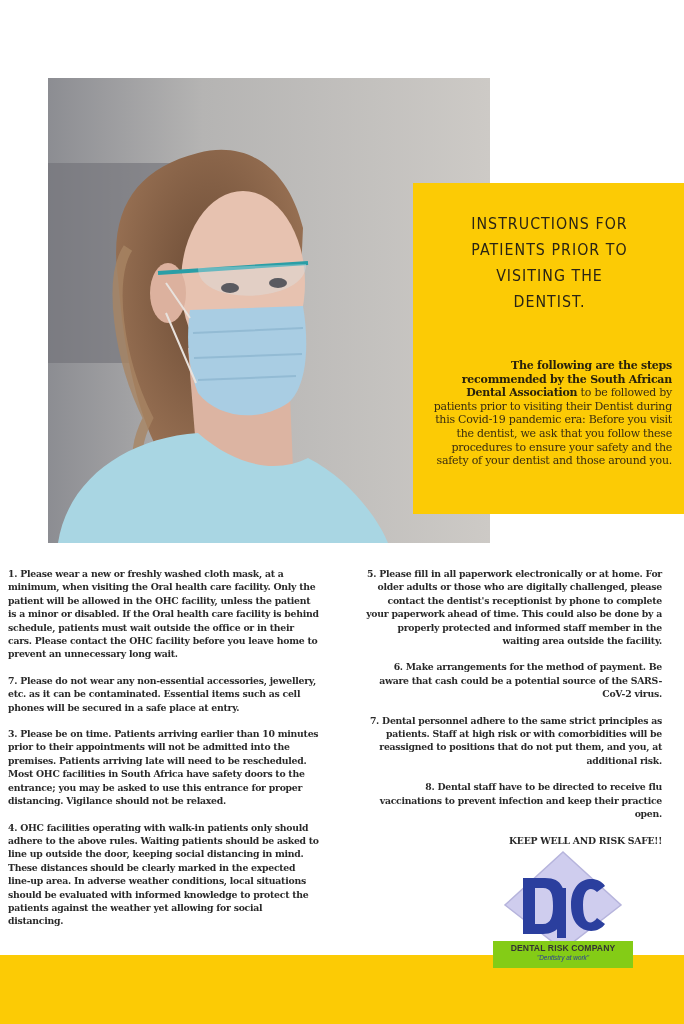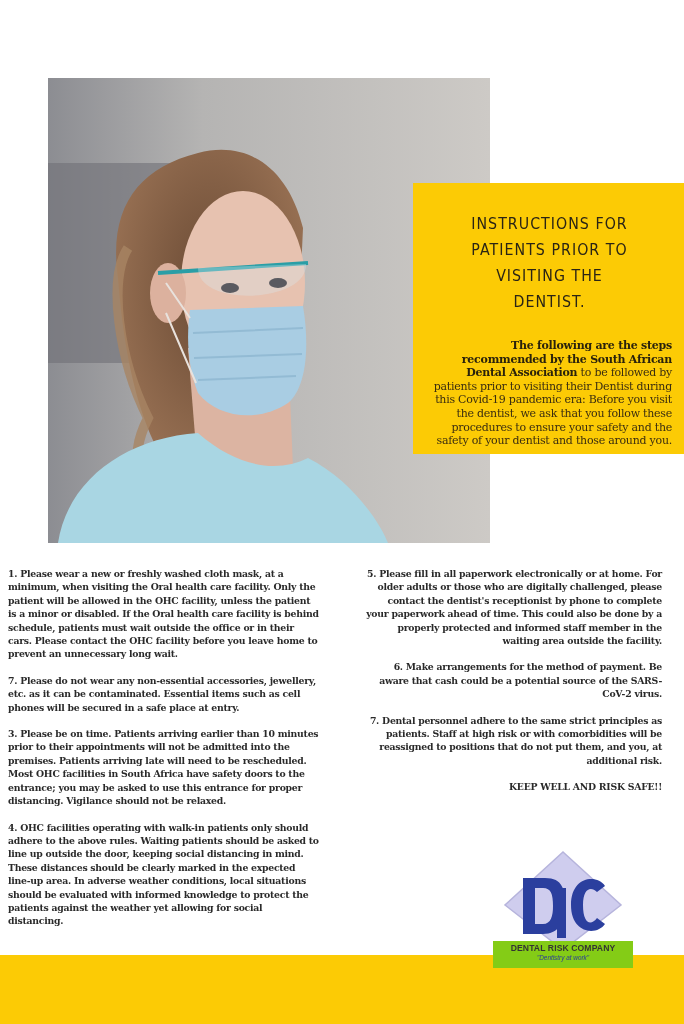--- a/index.html
+++ b/index.html
@@ -8,33 +8,33 @@
     background: #ffffff;
     font-family: "DejaVu Serif", serif;
   }
   .photo {
     position: absolute; left: 48px; top: 78px; width: 442px; height: 465px;
     overflow: hidden;
     background: linear-gradient(90deg, #7f8085 0%, #a3a3a5 30%, #c4c2c0 60%, #cfccc8 100%);
   }
   .photo svg { position: absolute; left: 0; top: 0; width: 100%; height: 100%; }
   .info-box {
-    position: absolute; left: 413px; top: 183px; width: 271px; height: 271px;
+    position: absolute; left: 413px; top: 183px; width: 271px; height: 331px;
     background: #fccb05;
     box-sizing: border-box; padding: 28px 12px 0 14px;
   }
   .info-title {
     font-family: "DejaVu Sans", sans-serif;
     font-size: 16.5px; letter-spacing: 1.2px; line-height: 26px;
     text-align: center; color: #2a2415; font-weight: normal;
     margin: 0; padding: 0 8px;
     transform: scaleX(0.86); transform-origin: center;
   }
   .info-text {
-    margin-top: 24px;
+    margin-top: 44px;
     font-family: "DejaVu Serif", serif;
     font-size: 11px; line-height: 13.6px; text-align: right; color: #3a2d10;
     letter-spacing: -0.25px;
   }
   .info-text b { color: #2a220c; }
   .col {
     position: absolute; font-family: "DejaVu Serif", serif;
     font-size: 9.3px; line-height: 13.4px; color: #2a2a2a; font-weight: bold;
     letter-spacing: -0.25px;
   }
@@ -117,20 +117,21 @@
   <p>1. Please wear a new or freshly washed cloth mask, at a minimum, when visiting the Oral health care facility. Only the patient will be allowed in the OHC facility, unless the patient is a minor or disabled. If the Oral health care facility is behind schedule, patients must wait outside the office or in their cars. Please contact the OHC facility before you leave home to prevent an unnecessary long wait.</p>
   <p>7. Please do not wear any non-essential accessories, jewellery, etc. as it can be contaminated. Essential items such as cell phones will be secured in a safe place at entry.</p>
   <p>3. Please be on time. Patients arriving earlier than 10 minutes prior to their appointments will not be admitted into the premises. Patients arriving late will need to be rescheduled. Most OHC facilities in South Africa have safety doors to the entrance; you may be asked to use this entrance for proper distancing. Vigilance should not be relaxed.</p>
   <p>4. OHC facilities operating with walk-in patients only should adhere to the above rules. Waiting patients should be asked to line up outside the door, keeping social distancing in mind. These distances should be clearly marked in the expected line-up area. In adverse weather conditions, local situations should be evaluated with informed knowledge to protect the patients against the weather yet allowing for social distancing.</p>
 </div>
 
 <div class="col col-right">
   <p>5. Please fill in all paperwork electronically or at home. For older adults or those who are digitally challenged, please contact the dentist's receptionist by phone to complete your paperwork ahead of time. This could also be done by a properly protected and informed staff member in the waiting area outside the facility.</p>
   <p>6. Make arrangements for the method of payment. Be aware that cash could be a potential source of the SARS-CoV-2 virus.</p>
   <p>7. Dental personnel adhere to the same strict principles as patients. Staff at high risk or with comorbidities will be reassigned to positions that do not put them, and you, at additional risk.</p>
+  <p>8. Dental staff have to be directed to receive flu vaccinations to prevent infection and keep their practice open.</p>
   <p>KEEP WELL AND RISK SAFE!!</p>
 </div>
 
 <div class="footer-band"></div>
 
 <div class="logo">
   <svg width="140" height="95" viewBox="0 0 140 95">
     <polygon points="70,2 128,55 70,100 12,55" fill="#cfcdee" stroke="#b6b4dc" stroke-width="1.5"></polygon>
 
     <path d="M30 28 L52 28 C70 28 72 40 72 55 C72 72 66 84 50 84 L30 84 Z M42 38 L42 74 L50 74 C58 74 60 66 60 56 C60 44 58 38 50 38 Z" fill="#2b3f9e"></path>

